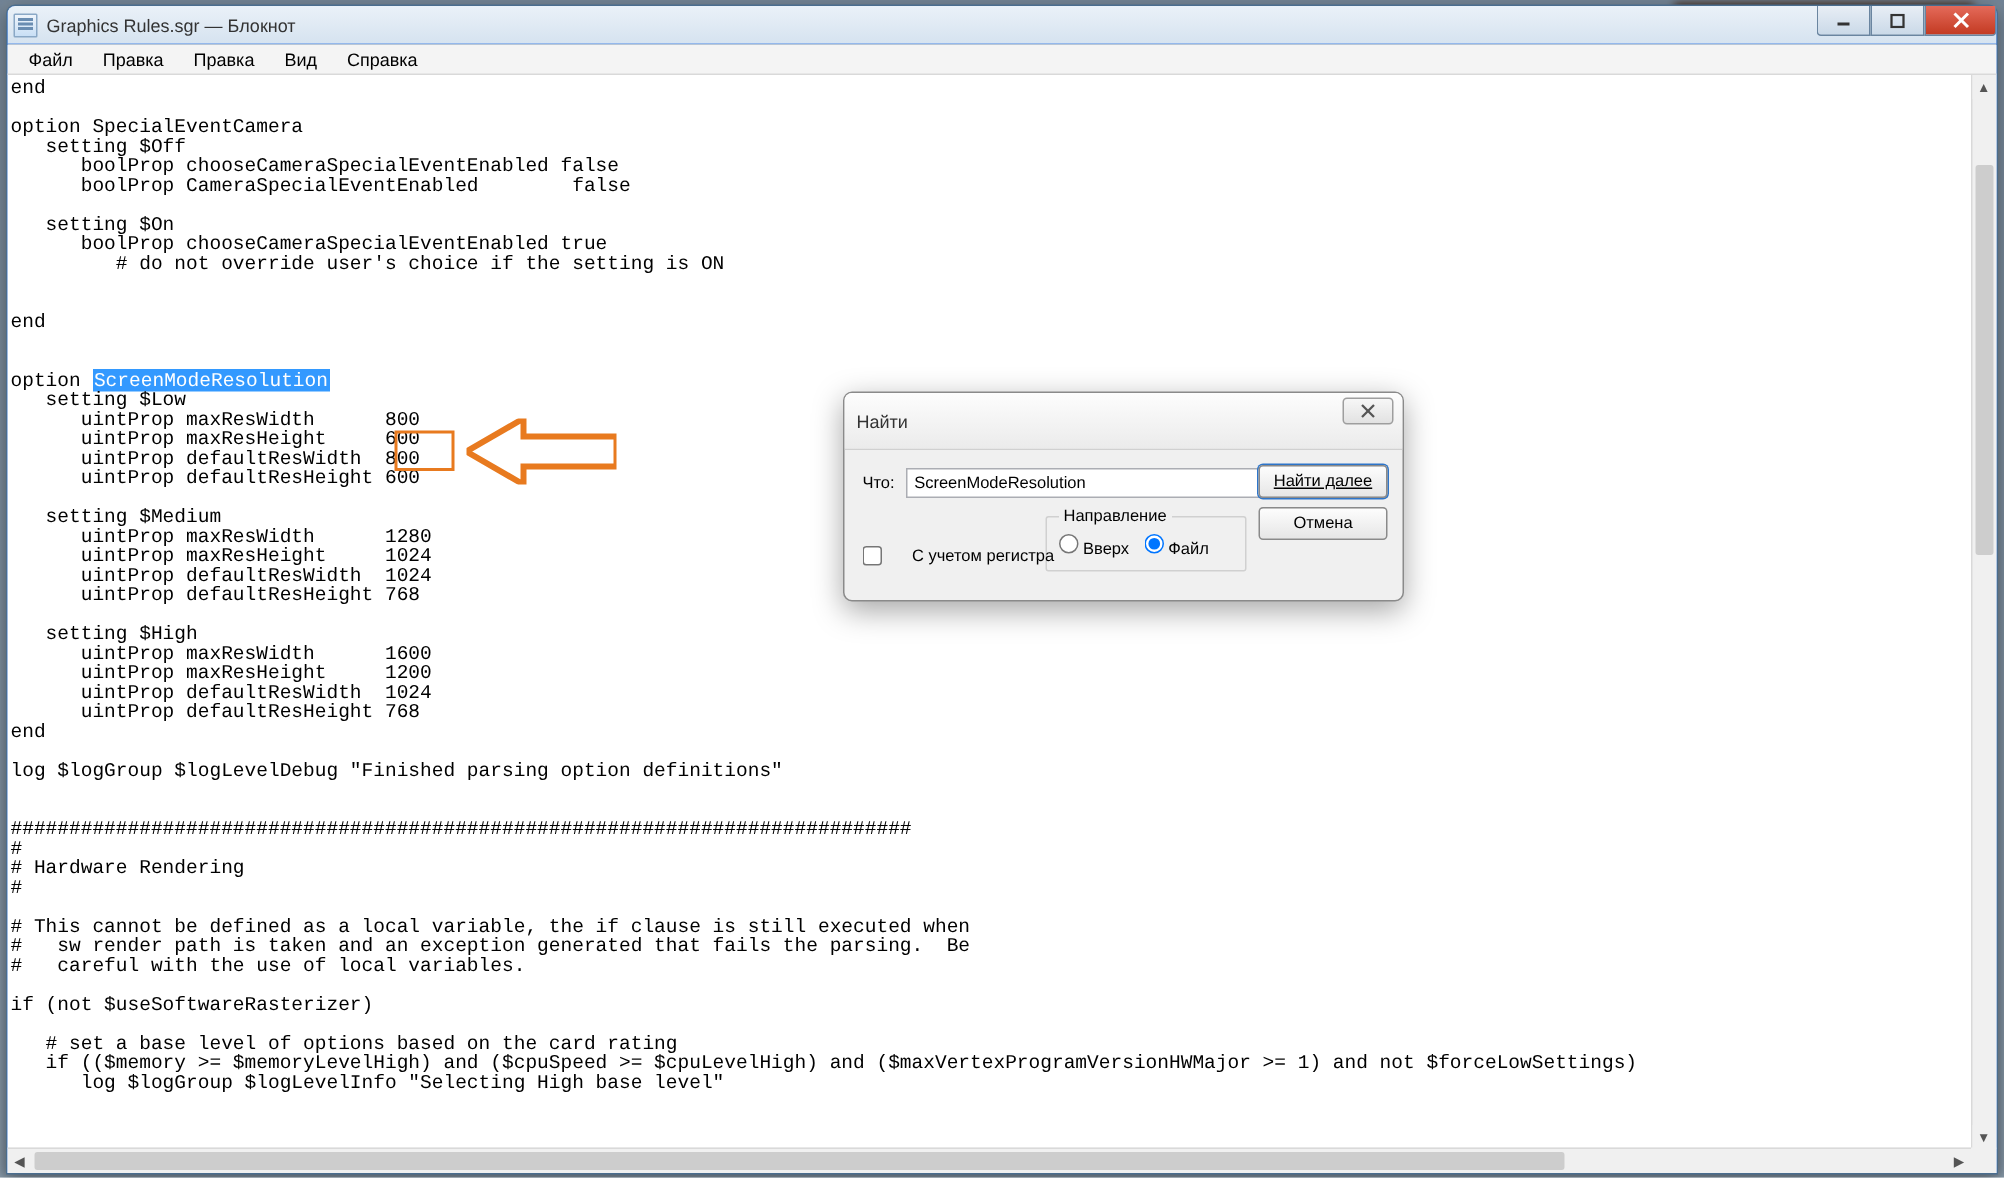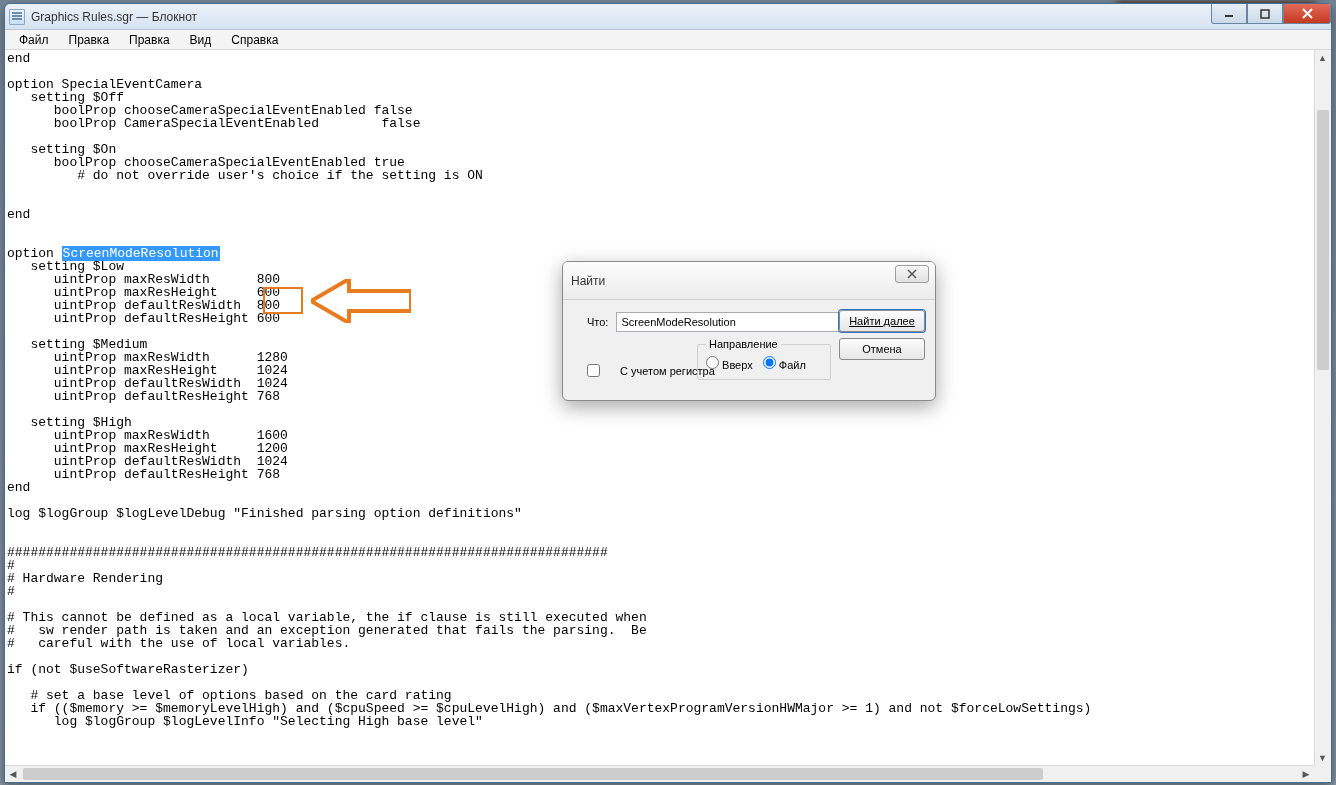--- a/index.html
+++ b/index.html
@@ -156,21 +156,21 @@
     position:relative;
   }
   .dialog .dclose {
     position:absolute; right:6px; top:3px;
     width:34px; height:18px;
     background: linear-gradient(#f7f7f7,#e2e2e2);
     border:1px solid #9e9e9e; border-radius:3px;
     display:flex;align-items:center;justify-content:center;
     font-size:11px; cursor:pointer;
   }
-  .dialog .dbody { padding: 12px 10px 8px 12px; position:relative; height:calc(100% - 26px);margin-left:12px;}
+  .dialog .dbody { padding: 12px 10px 8px 12px; position:relative; height:calc(100% - 26px);}
   .dialog .row { display:flex; align-items:center; gap:8px; }
   .dialog label { color:#000; }
   .dialog input[type=text] {
     flex:1; height:20px; border:1px solid #abadb3;
     padding:0 4px; font-size:11px; font-family:inherit;
     background:#fff;
   }
   .dialog .btn {
     width:86px; height:22px;
     background: linear-gradient(#fdfdfd,#e6e6e6);

